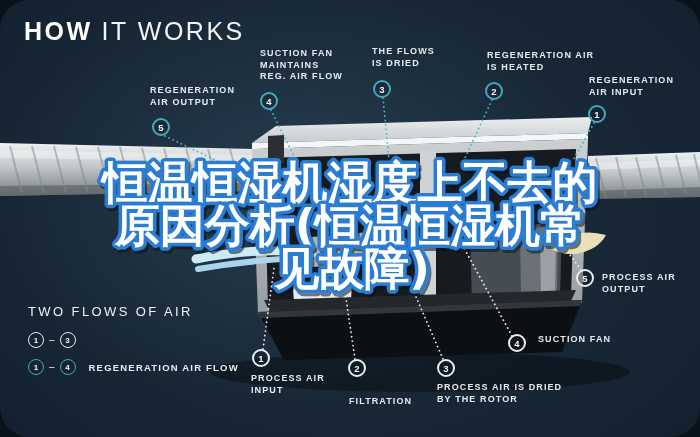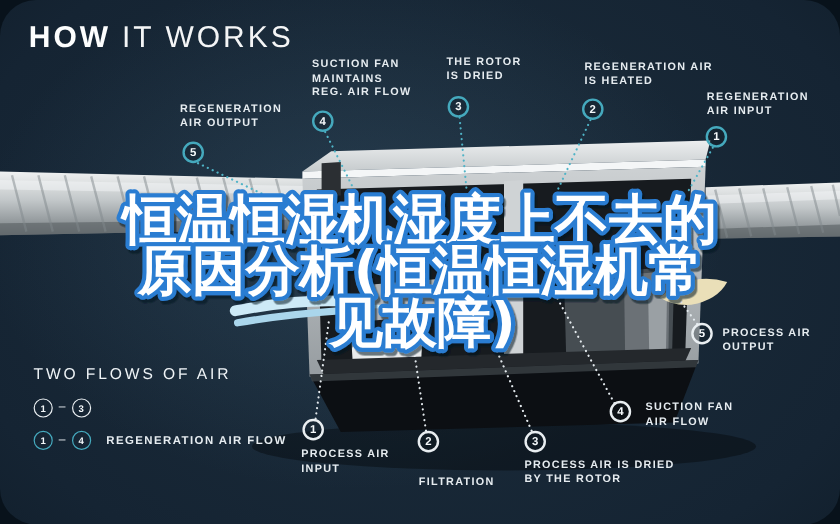--- a/index.html
+++ b/index.html
@@ -144,21 +144,21 @@
   <div class="badge teal" id="b-reg-output">5</div>
 
   <div class="co-text" id="t-suction-reg">
     <div>SUCTION FAN</div>
     <div>MAINTAINS</div>
     <div>REG. AIR FLOW</div>
   </div>
   <div class="badge teal" id="b-suction-reg">4</div>
 
   <div class="co-text" id="t-rotor">
-    <div>THE ROTOR</div>
+    <div>THE FLOWS</div>
     <div>IS DRIED</div>
   </div>
   <div class="badge teal" id="b-rotor">3</div>
 
   <div class="co-text" id="t-heated">
     <div>REGENERATION AIR</div>
     <div>IS HEATED</div>
   </div>
   <div class="badge teal" id="b-heated">2</div>
 
@@ -186,21 +186,20 @@
   <div class="badge white" id="b-filtration">2</div>
 
   <div class="co-text" id="t-proc-dried">
     <div>PROCESS AIR IS DRIED</div>
     <div>BY THE ROTOR</div>
   </div>
   <div class="badge white" id="b-proc-dried">3</div>
 
   <div class="co-text" id="t-suction-proc">
     <div>SUCTION FAN</div>
-    <div>AIR FLOW</div>
   </div>
   <div class="badge white" id="b-suction-proc">4</div>
 
   <div id="legend">
     <div class="legend-heading">TWO FLOWS OF AIR</div>
     <div class="legend-row">
       <span class="lcirc white">1</span>
       <span class="ldash">–</span>
       <span class="lcirc white">3</span>
     </div>

